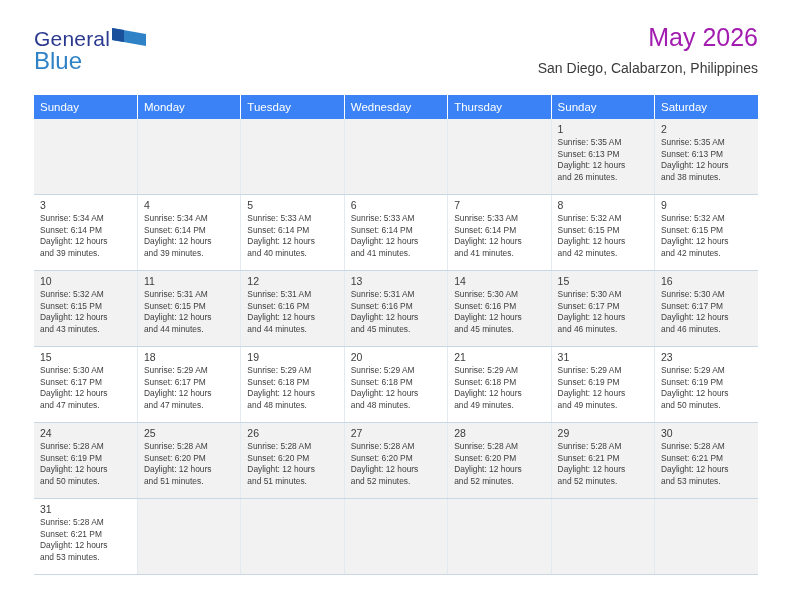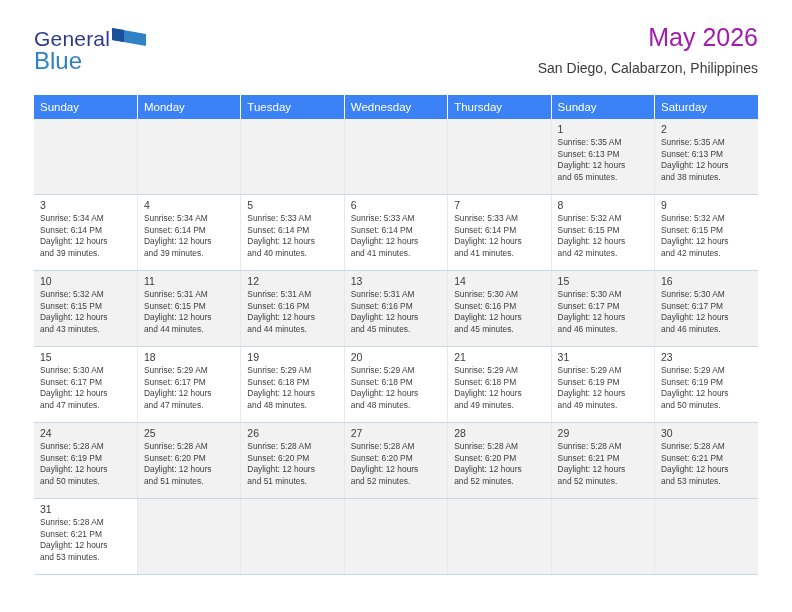--- a/index.html
+++ b/index.html
@@ -147,21 +147,21 @@
           <td class="empty-cell"></td>
           <td class="empty-cell"></td>
           <td class="empty-cell"></td>
           <td class="empty-cell"></td>
           <td>
             <span class="daynum">1</span>
             <div class="cellinfo">
               <span>Sunrise: 5:35 AM</span>
               <span>Sunset: 6:13 PM</span>
               <span>Daylight: 12 hours</span>
-              <span>and 65 minutes.</span>
+              <span>and 26 minutes.</span>
             </div>
           </td>
           <td>
             <span class="daynum">2</span>
             <div class="cellinfo">
               <span>Sunrise: 5:35 AM</span>
               <span>Sunset: 6:13 PM</span>
               <span>Daylight: 12 hours</span>
               <span>and 38 minutes.</span>
             </div>

